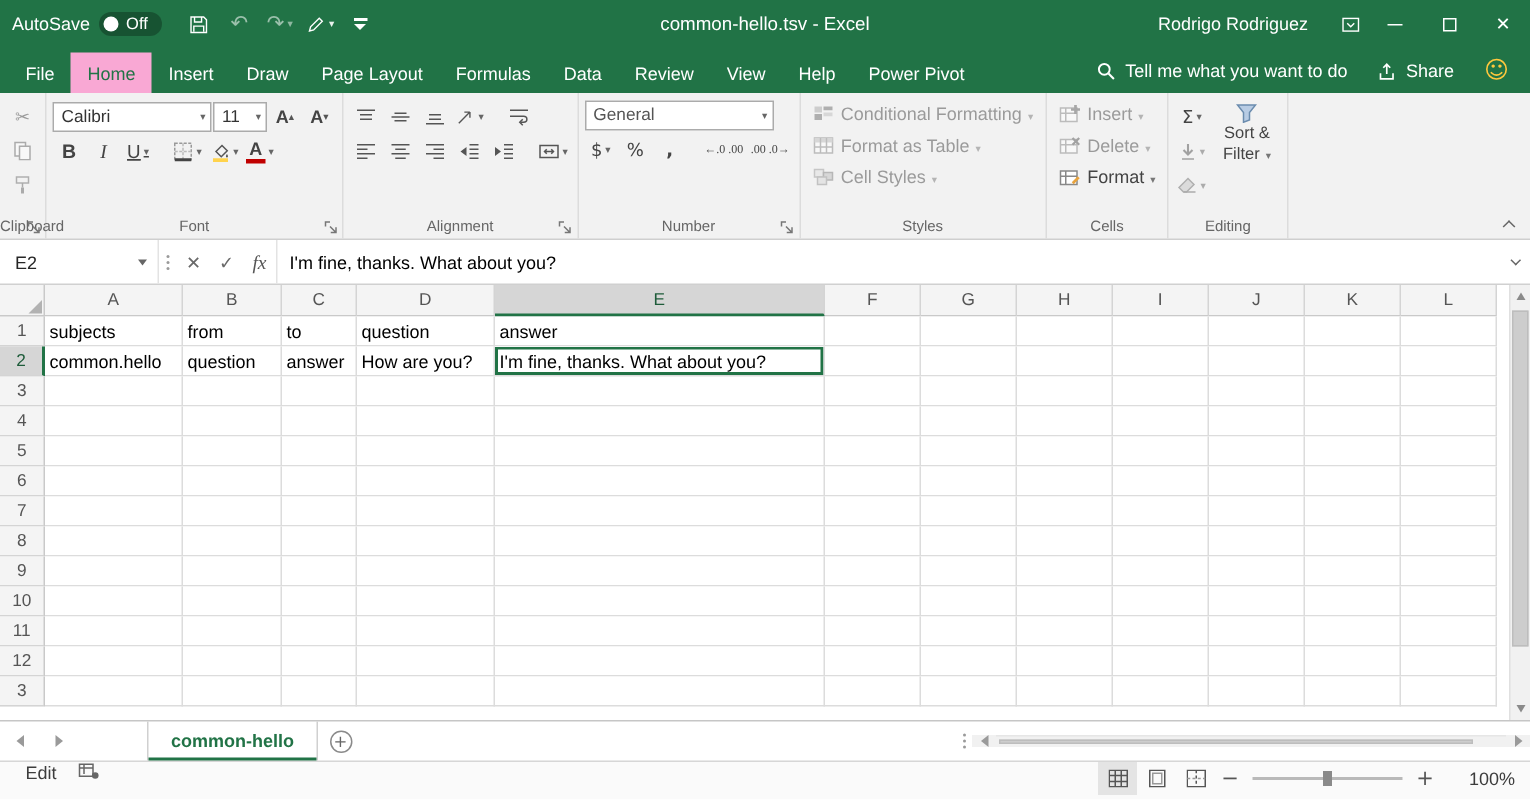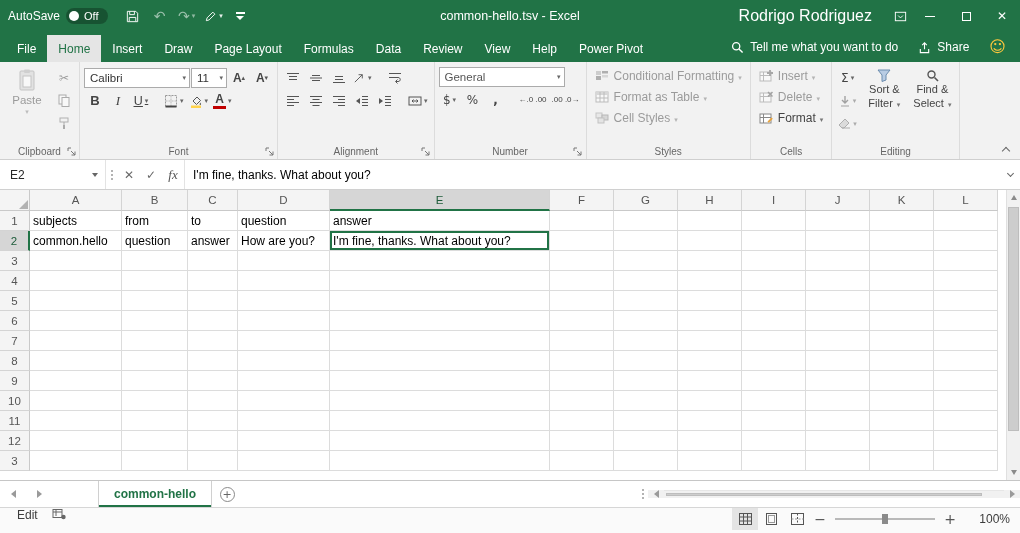--- a/index.html
+++ b/index.html
@@ -16,31 +16,31 @@
 .tbtn{min-width:24px;height:26px;display:flex;align-items:center;justify-content:center;color:#fff;position:relative}
 .tbtn .g{font-size:14px}
 .tbtn.dim{opacity:.55}
 .dd::after{content:"▾";font-size:7px;color:#666;margin-left:2px;font-family:"DejaVu Sans",sans-serif}
 .titlebar .dd::after{color:#fff;opacity:.9}
 .cust{display:inline-block;width:9px}
 .cust::before{content:"";display:block;border-top:2px solid #fff;margin-bottom:2px}
 .cust::after{content:"";display:block;width:0;border-left:4px solid transparent;border-right:4px solid transparent;border-top:4px solid #fff}
 .wtitle{position:absolute;left:0;right:0;top:0;height:32px;display:flex;align-items:center;justify-content:center;font-size:12.5px;pointer-events:none}
 .tbright{margin-left:auto;display:flex;align-items:center;height:100%;z-index:2}
-.uname{font-size:16px;margin-right:16px}
+.uname{font-size:12px;margin-right:16px}
 .winbtn{width:36px;height:32px;display:flex;align-items:center;justify-content:center}
 .winbtn .g{font-size:12px}
 .minbar{width:10px;border-top:1px solid #fff}
 .maxbox{width:9px;height:9px;border:1px solid #fff}
 
 
 .tabrow{height:30px;background:#217346;display:flex;align-items:flex-start;color:#fff;flex:none}
 .tabs-left{display:flex;height:100%;align-items:flex-end;padding-left:6px}
 .rtab{height:27px;display:flex;align-items:center;padding:0 11px;font-size:12px;white-space:nowrap}
-.rtab.active{background:#e5e5e5;color:#217346}
+.rtab.active{background:#f9a8d4;color:#217346}
 .tabs-right{margin-left:auto;display:flex;align-items:center;height:100%;gap:20px;padding-right:14px}
 .tellme,.sharebtn{display:flex;align-items:center;gap:6px;font-size:12px;white-space:nowrap}
 .smiley{color:#ffc83d;font-size:16px}
 
 
 .ribbon{height:98px;background:#f2f2f2;display:flex;flex:none;position:relative;border-bottom:1px solid #cfcfcf}
 .rgroup{position:relative;flex:none;display:flex;flex-direction:column;padding:3px 4px 16px 4px;border-right:1px solid #dcdcdc}
 .gbody{flex:1}
 .glabel{position:absolute;bottom:2px;left:0;right:0;text-align:center;font-size:10px;color:#666}
 .launcher{position:absolute;right:2px;bottom:2px;width:12px;height:12px;display:flex;align-items:center;justify-content:center}
@@ -61,21 +61,21 @@
 .bold-b{font-weight:bold;font-size:13px}
 .ital-i{font-style:italic;font-family:"Liberation Serif",serif;font-size:13px}
 .und-u{text-decoration:underline;font-size:12.5px}
 .acol{display:flex;flex-direction:column;align-items:center;line-height:1}
 .ag{font-size:12px;font-weight:bold;color:#444}
 .bar{width:13px;height:3px;margin-top:1px}
 .bar.red{background:#c00000}
 .fup::after{content:"▴";font-size:7px;color:#555;vertical-align:top;font-family:"DejaVu Sans",sans-serif}
 .fdn::after{content:"▾";font-size:7px;color:#555;vertical-align:top;font-family:"DejaVu Sans",sans-serif}
 .bigc{font-size:15px;font-weight:bold}
-.dtx{font-size:8px;white-space:nowrap;color:#444;font-family:Liberation Sans, sans-serif}
+.dtx{font-size:8px;white-space:nowrap;color:#444;font-family:Liberation Serif, serif}
 .stylebtn{display:flex;align-items:center;gap:5px;height:21px;padding:0 4px;font-size:12px;color:#444;white-space:nowrap}
 .dd2::after{content:"▾";font-size:7px;color:#777;margin-left:4px;font-family:"DejaVu Sans",sans-serif}
 .editbody{display:flex;gap:3px}
 .tallbtn{width:45px;display:flex;flex-direction:column;align-items:center;padding-top:4px;font-size:11px;color:#444;gap:1px}
 .tl{line-height:1.15}
 .collapsebtn{position:absolute;right:7px;bottom:4px;width:14px;height:12px;display:flex;align-items:center;justify-content:center}
 .chev-up{width:6px;height:6px;border-left:1.5px solid #666;border-top:1.5px solid #666;transform:rotate(45deg);margin-top:3px}
 .chev-down{width:5px;height:5px;border-right:1.5px solid #666;border-bottom:1.5px solid #666;transform:rotate(45deg);margin-bottom:2px}
 
 
@@ -227,28 +227,20 @@
         <span>Share</span>
       </div>
       <span class="smiley g">☺</span>
     </div>
   </div>
 
   <div class="ribbon">
 
     <div class="rgroup">
       <div class="gbody clipbody">
-        <div class="bigbtn dis">
-          <svg width="22" height="24" viewBox="0 0 22 24">
-              <rect x="4" y="3" width="14" height="19" rx="1" fill="#d6d4d1" stroke="#9a9896"></rect>
-              <rect x="8" y="1.5" width="6" height="3.5" rx="1" fill="#b0aeab"></rect>
-              <rect x="7" y="8" width="8" height="11" fill="#fff" stroke="#9a9896"></rect>
-            </svg>
-          <span>Paste</span>
-        </div>
         <div class="minicol">
           <span class="mbtn dis">
               <span class="g">✂</span>
             </span>
           <span class="mbtn dis">
               <svg width="12" height="13" viewBox="0 0 12 13">
                 <rect x="1" y="1" width="7" height="9" fill="#fff" stroke="#666"></rect>
                 <rect x="4" y="3.5" width="7" height="9" fill="#fff" stroke="#666"></rect>
               </svg>
             </span>
@@ -511,28 +503,20 @@
                 <path d="M4 10h8" stroke="#666"></path>
               </svg>
             </span>
         </div>
         <div class="tallbtn">
           <svg width="14" height="13" viewBox="0 0 14 13">
               <path d="M1 1h12L9 6v5l-4 1.5V6z" fill="#b8cce4" stroke="#6b8cae"></path>
             </svg>
           <span class="tl">Sort &amp;</span>
           <span class="tl dd2">Filter</span>
-        </div>
-        <div class="tallbtn">
-          <svg width="13" height="13" viewBox="0 0 13 13">
-              <circle cx="5.5" cy="5.5" r="3.5" fill="none" stroke="#555" stroke-width="1.4"></circle>
-              <path d="M8.5 8.5l3.5 3.5" stroke="#555" stroke-width="1.6"></path>
-            </svg>
-          <span class="tl">Find &amp;</span>
-          <span class="tl dd2">Select</span>
         </div>
       </div>
       <div class="glabel">Editing</div>
     </div>
 
     <span class="collapsebtn">
         <span class="chev-up"></span>
       </span>
   </div>
 

